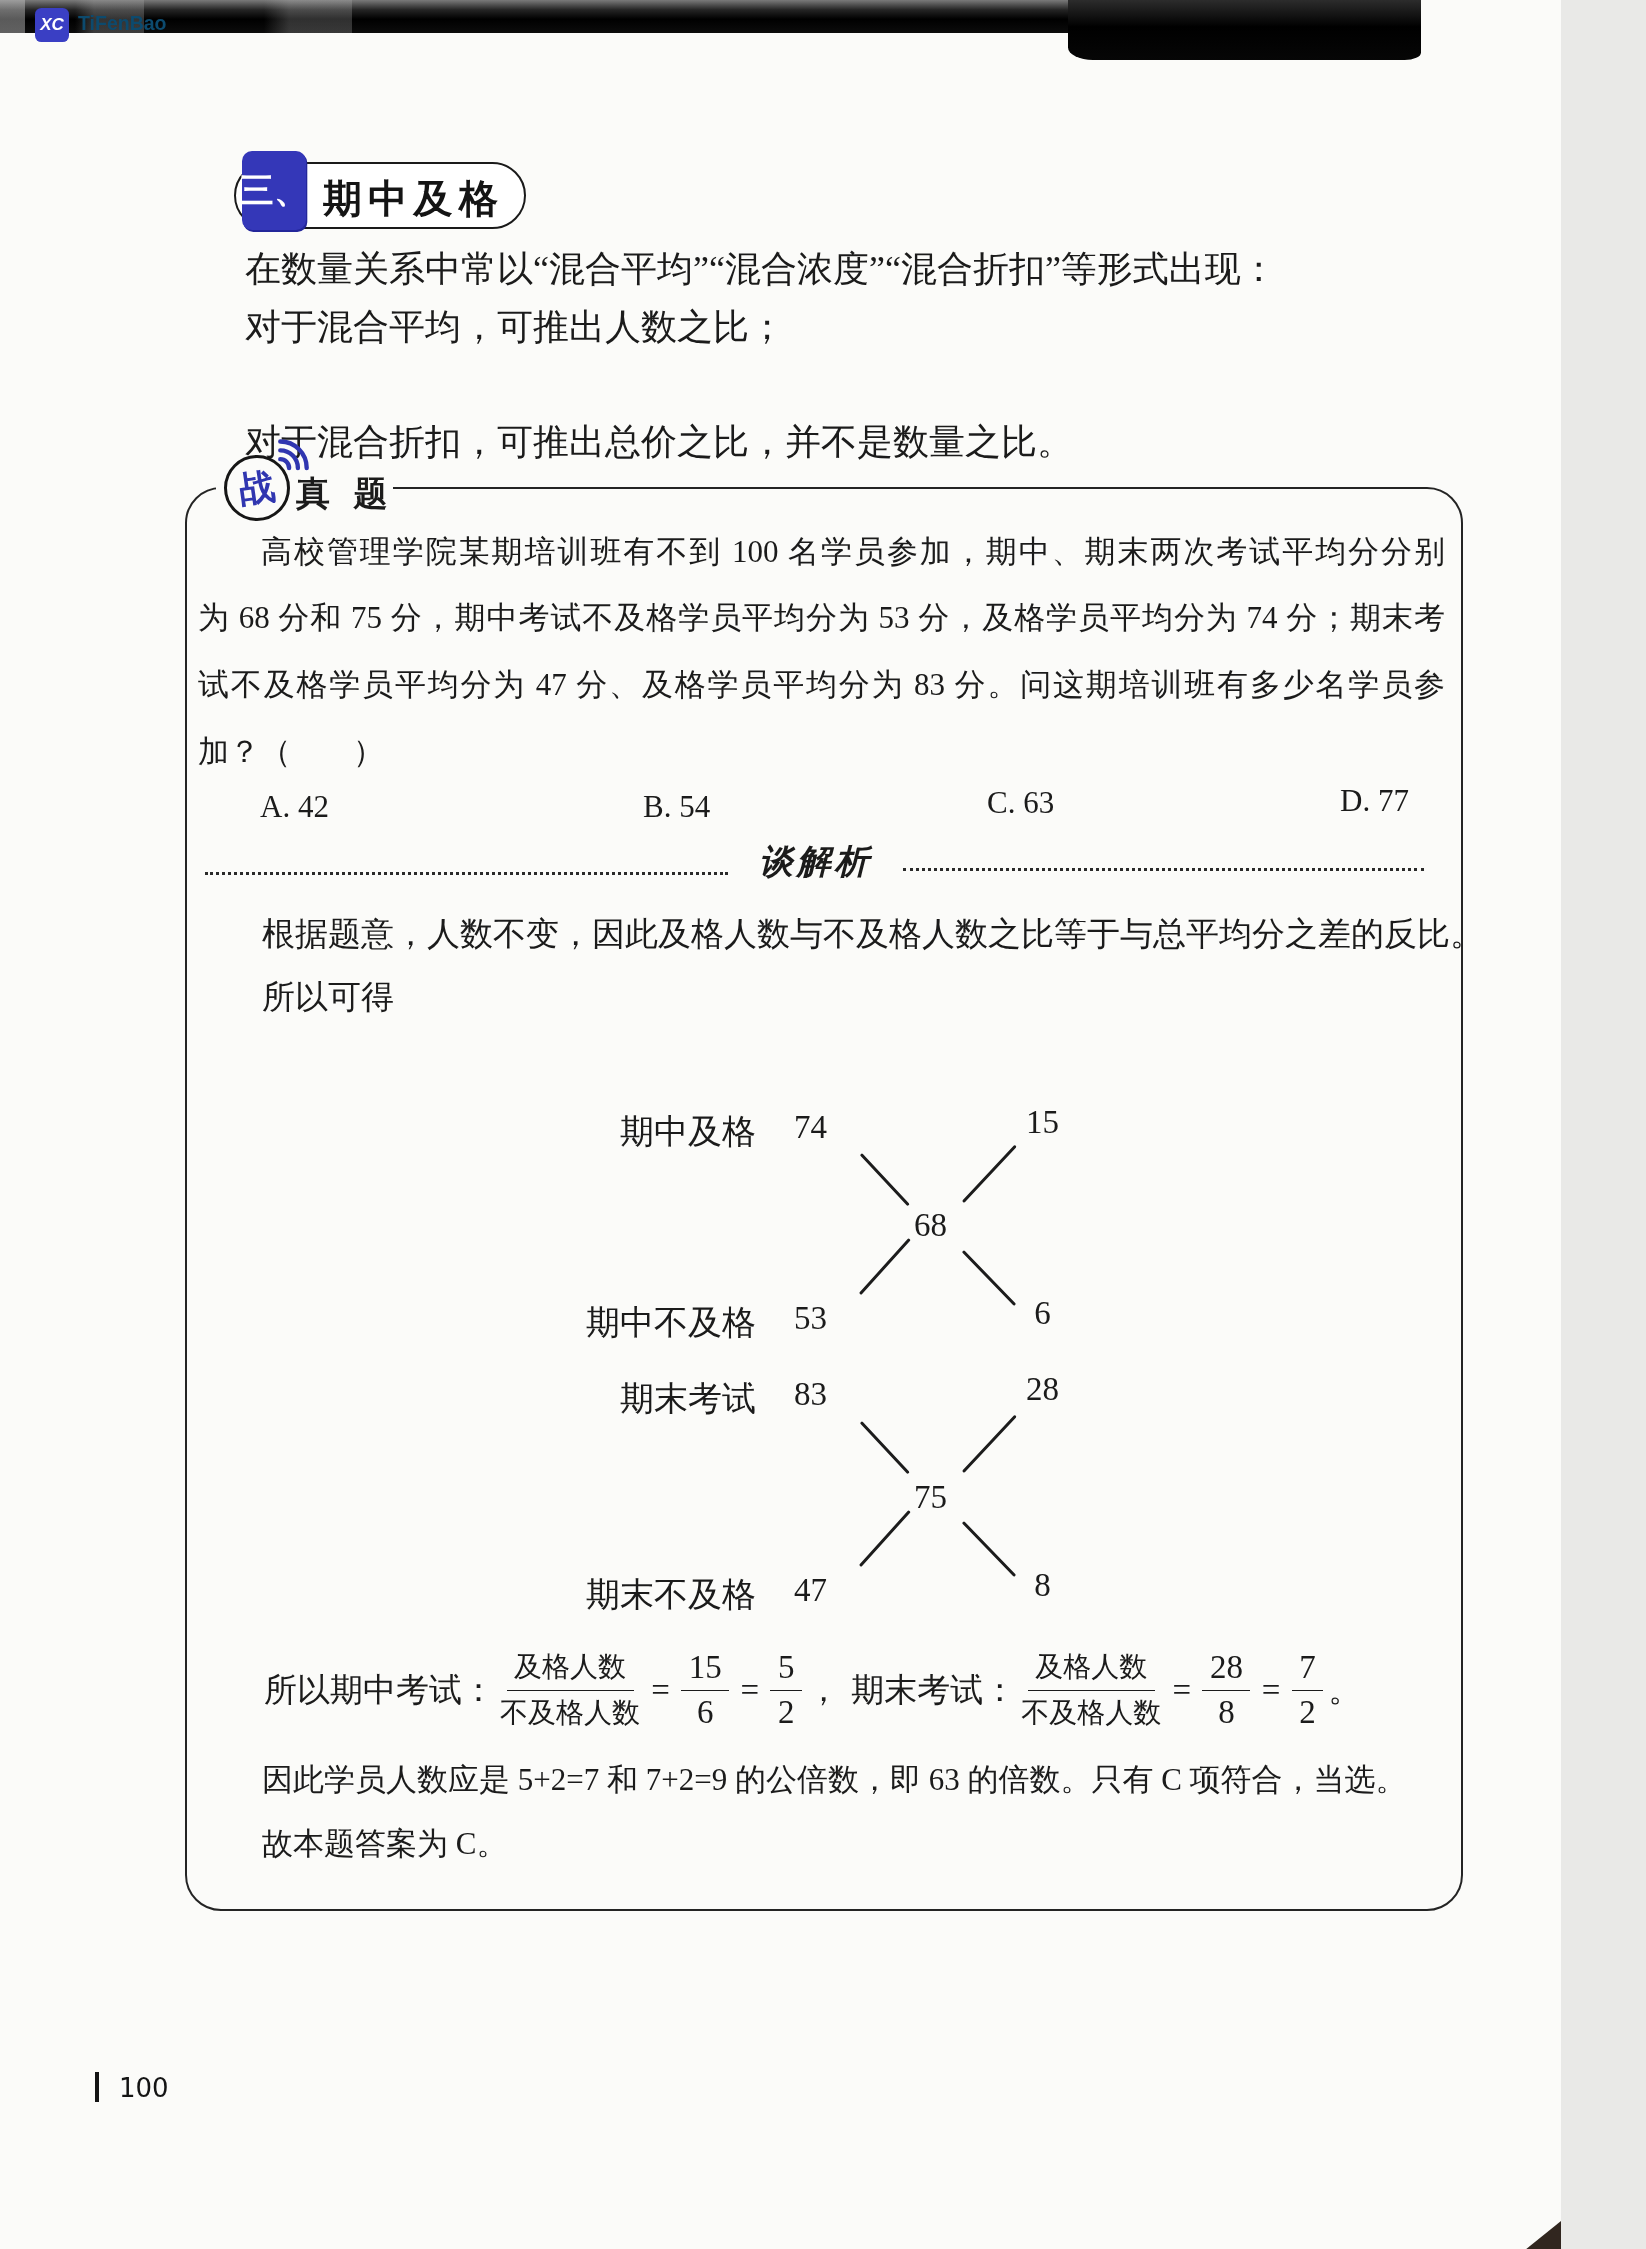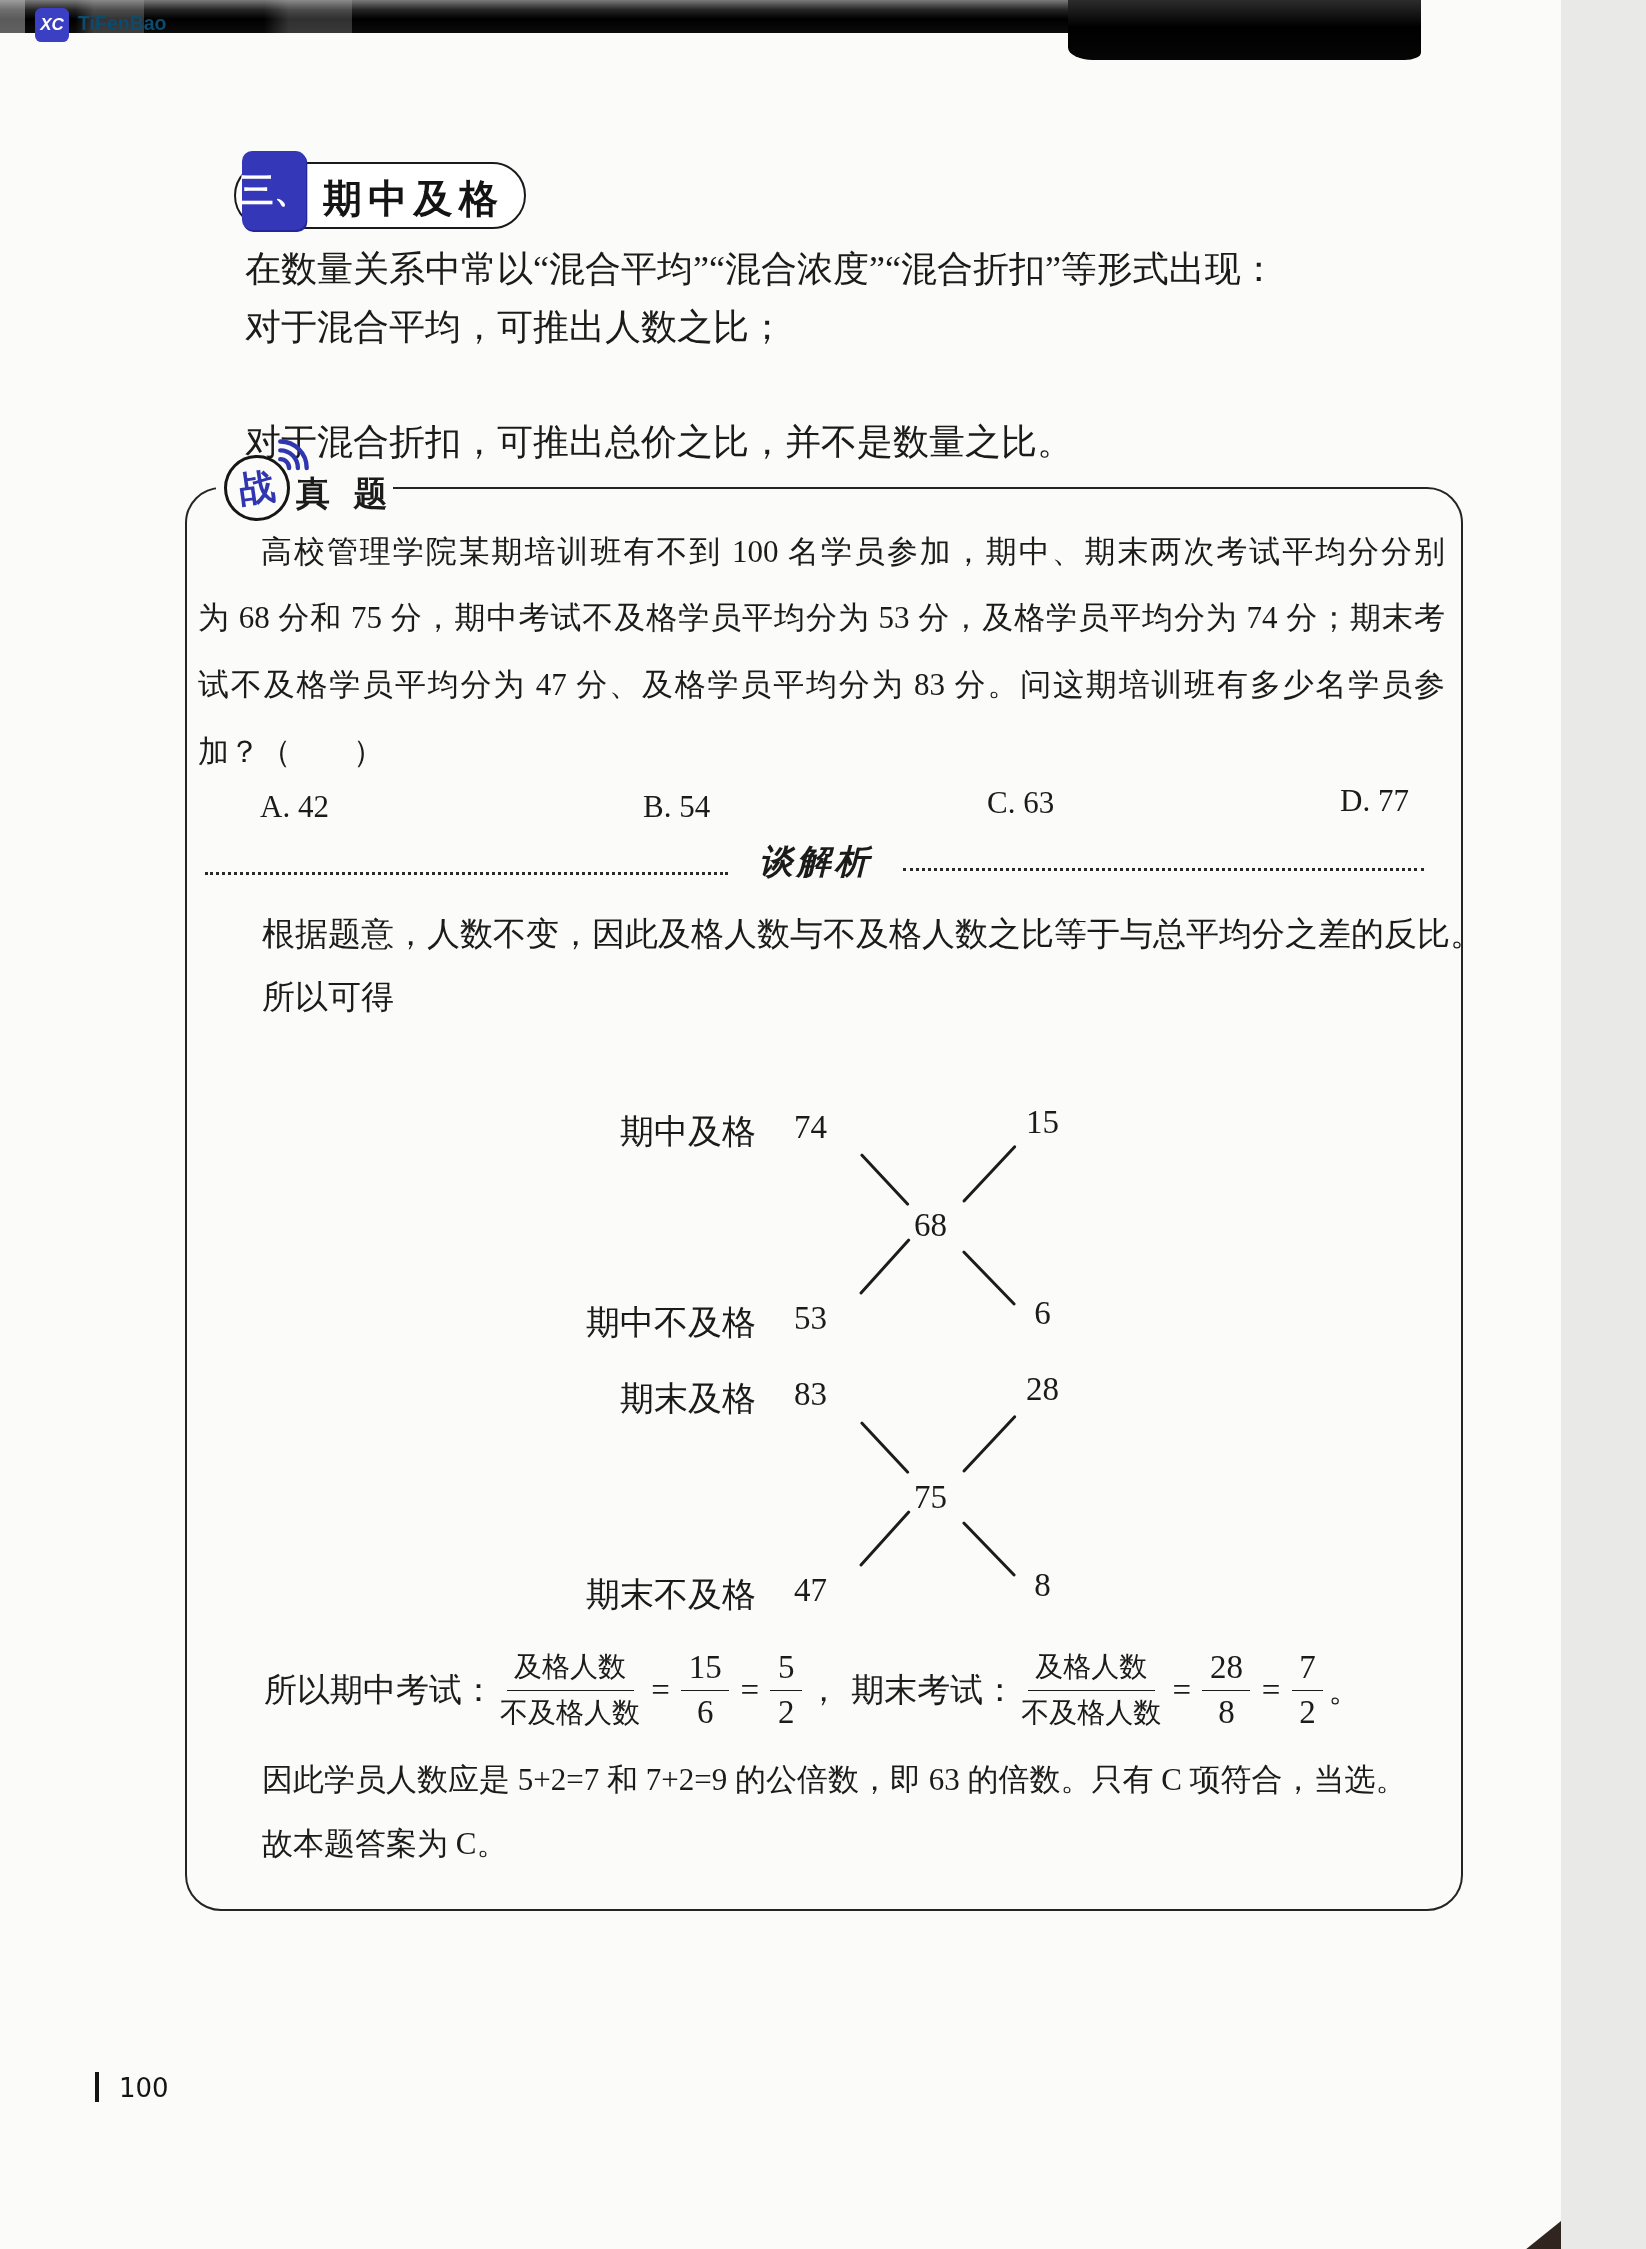--- a/index.html
+++ b/index.html
@@ -145,21 +145,21 @@
   <div class="abs dval" style="left:1014px;top:1104px">15</div>
   <div class="abs dmid" style="left:899px;top:1207px">68</div>
   <div class="abs dlabel" style="left:568px;top:1300px">期中不及格</div>
   <div class="abs dval" style="left:782px;top:1300px">53</div>
   <div class="abs dval" style="left:1014px;top:1295px">6</div>
   <i class="stroke" style="left:862px;top:1153px;width:70px;transform:rotate(47deg)"></i>
   <i class="stroke" style="left:962px;top:1201px;width:77px;transform:rotate(-47deg)"></i>
   <i class="stroke" style="left:859px;top:1293px;width:74px;transform:rotate(-48deg)"></i>
   <i class="stroke" style="left:964px;top:1250px;width:75px;transform:rotate(46deg)"></i>
 
-  <div class="abs dlabel" style="left:568px;top:1376px">期末及格</div>
+  <div class="abs dlabel" style="left:568px;top:1376px">期末考试</div>
   <div class="abs dval" style="left:782px;top:1376px">83</div>
   <div class="abs dval" style="left:1014px;top:1371px">28</div>
   <div class="abs dmid" style="left:899px;top:1479px">75</div>
   <div class="abs dlabel" style="left:568px;top:1572px">期末不及格</div>
   <div class="abs dval" style="left:782px;top:1572px">47</div>
   <div class="abs dval" style="left:1014px;top:1567px">8</div>
   <i class="stroke" style="left:862px;top:1421px;width:70px;transform:rotate(47deg)"></i>
   <i class="stroke" style="left:962px;top:1471px;width:77px;transform:rotate(-47deg)"></i>
   <i class="stroke" style="left:859px;top:1565px;width:74px;transform:rotate(-48deg)"></i>
   <i class="stroke" style="left:964px;top:1521px;width:75px;transform:rotate(46deg)"></i>

